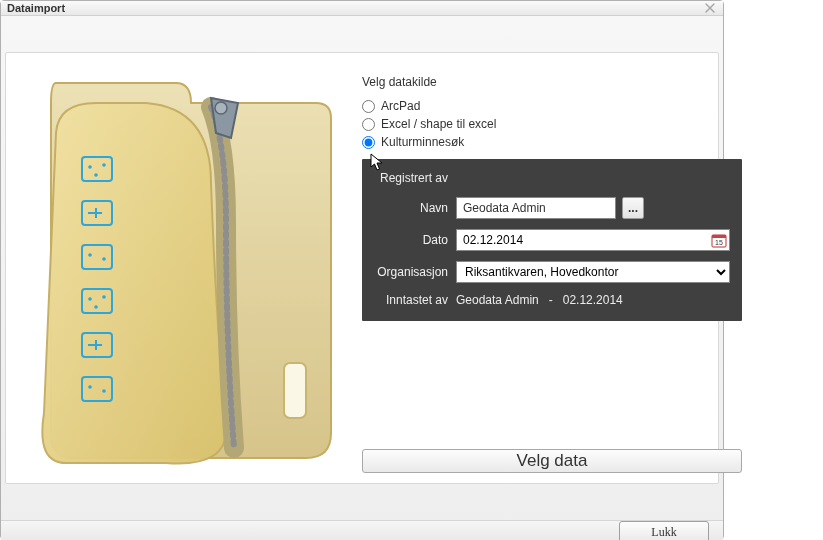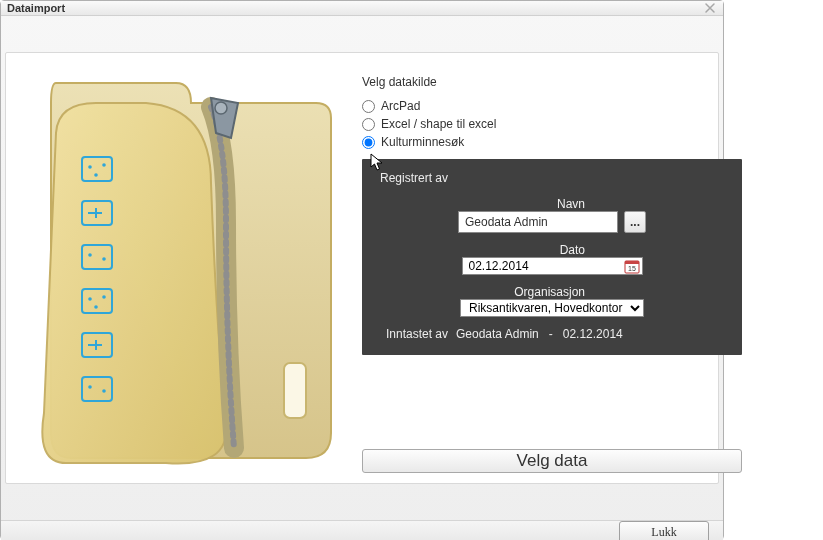--- a/index.html
+++ b/index.html
@@ -103,21 +103,20 @@
     .panel-title {
       color: #ececec;
       font-size: 12px;
       margin-bottom: 12px;
       margin-left: 6px;
     }
     .form-row {
       display: flex;
       align-items: center;
       margin-bottom: 10px;
-      flex-direction: column;
     }
     .form-row .label {
       width: 82px;
       text-align: right;
       color: #f1f1f1;
       font-size: 12px;
       padding-right: 8px;
     }
     .text-input {
       height: 22px;

